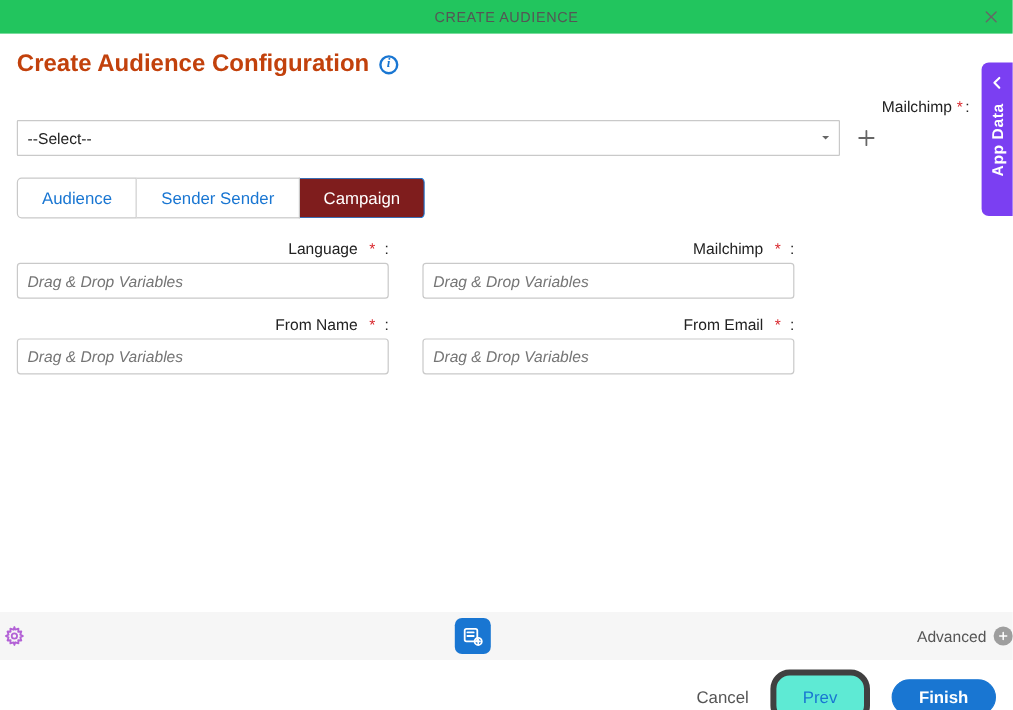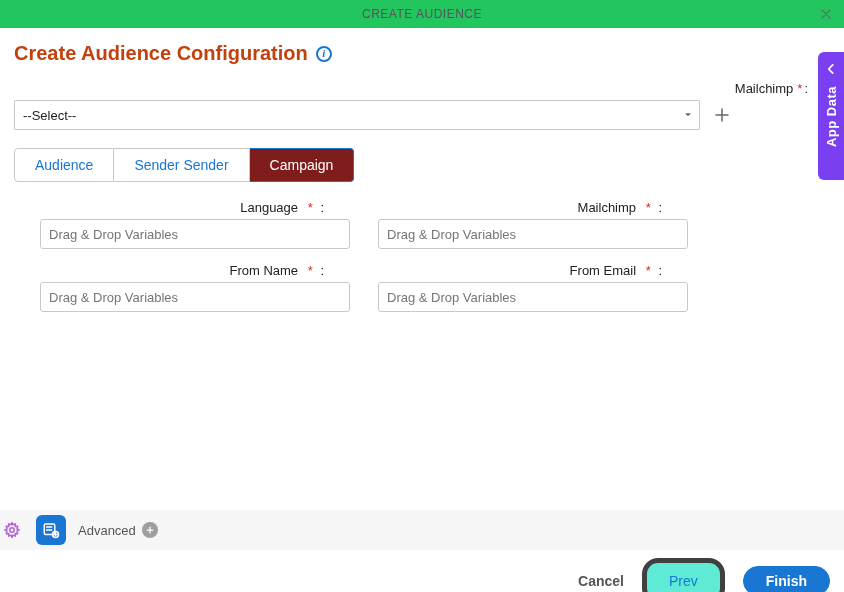--- a/index.html
+++ b/index.html
@@ -35,36 +35,36 @@
   
   .tabs { margin-top:18px; display:flex; }
   .tab { border:1px solid #c9c9c9; border-left:none; background:#fff; height:34px; display:flex; align-items:center; justify-content:center; padding:0 20px; font-size:14px; color:#1976d2; cursor:pointer; }
   .tab:first-child { border-left:1px solid #c9c9c9; border-top-left-radius:4px; border-bottom-left-radius:4px; }
   .tab:last-child { border-top-right-radius:4px; border-bottom-right-radius:4px; }
   .tab.active { background:#7f1d1d; color:#fff; border-color:#1976d2; }
 
   
   .form-row { display:flex; gap:28px; margin-top:18px; }
   .form-col { flex:0 0 310px; }
-  .input { width:100%; height:30px; border:1px solid #c9c9c9; border-radius:3px; padding:0 8px; font-size:13px; color:#777; background:#fff; outline:none;margin-left:26px; }
-
-  
-  .footer-strip { position:absolute; left:0; right:0; top:510px; height:40px; background:#f6f6f6; display:flex; align-items:center; justify-content:flex-start; gap:12px; }
+  .input { width:100%; height:30px; border:1px solid #c9c9c9; border-radius:3px; padding:0 8px; font-size:13px; font-style:italic; color:#777; background:#fff; outline:none; }
+
+  
+  .footer-strip { position:absolute; left:0; right:0; top:510px; height:40px; background:#f6f6f6; display:flex; align-items:center; justify-content:space-between; gap:12px; }
   .gear-btn { width:24px; height:24px; display:flex; align-items:center; justify-content:center; cursor:pointer; }
   .gear-btn svg { width:18px; height:18px; stroke:#b362d6; fill:none; }
   .form-icon-btn { width:30px; height:30px; background:#1976d2; border-radius:6px; display:flex; align-items:center; justify-content:center; cursor:pointer; }
   .form-icon-btn svg { width:18px; height:18px; stroke:#fff; fill:none; }
   .adv-group { display:flex; align-items:center; gap:6px; color:#555; }
   .adv-label { font-size:13px; }
   .plus-circle { width:16px; height:16px; border-radius:50%; background:#9e9e9e; display:flex; align-items:center; justify-content:center; cursor:pointer; }
   .plus-circle svg { width:10px; height:10px; stroke:#fff; }
 
   
   .bottom-buttons { position:absolute; right:14px; top:558px; display:flex; align-items:center; gap:18px; }
-  .btn-link { font-size:14px; color:#555; cursor:pointer;font-weight:bold; }
+  .btn-link { font-size:14px; color:#555; cursor:pointer; }
   .btn-outline { border:5px solid #404040; color:#1976d2; background:#5eead4; border-radius:16px; height:46px; padding:0 22px; font-size:14px; display:flex; align-items:center; justify-content:center; cursor:pointer; }
   .btn-primary { border:1px solid #1976d2; color:#ffffff; background:#1976d2; border-radius:16px; height:30px; padding:0 22px; font-size:14px; font-weight:bold; display:flex; align-items:center; justify-content:center; cursor:pointer; }
 </style>
 </head>
 <body>
 
 <div class="canvas">
 
   <div class="header-bar">
     <div class="header-title">CREATE AUDIENCE</div>

